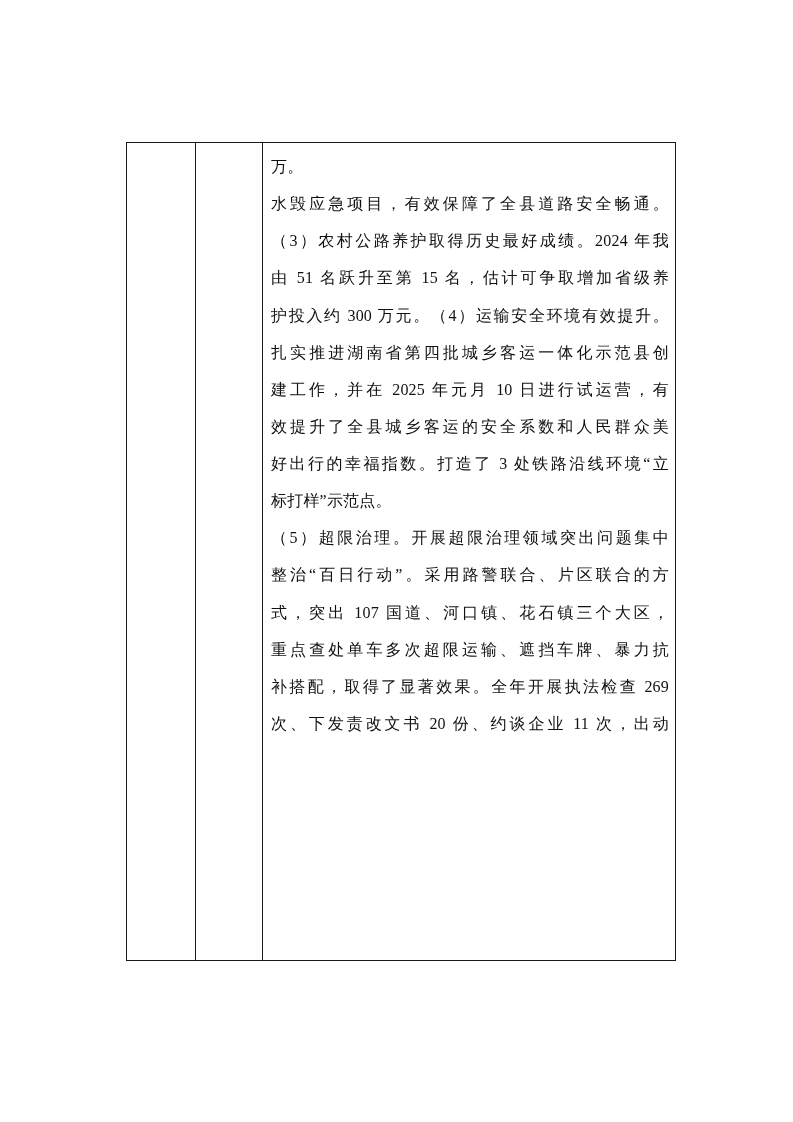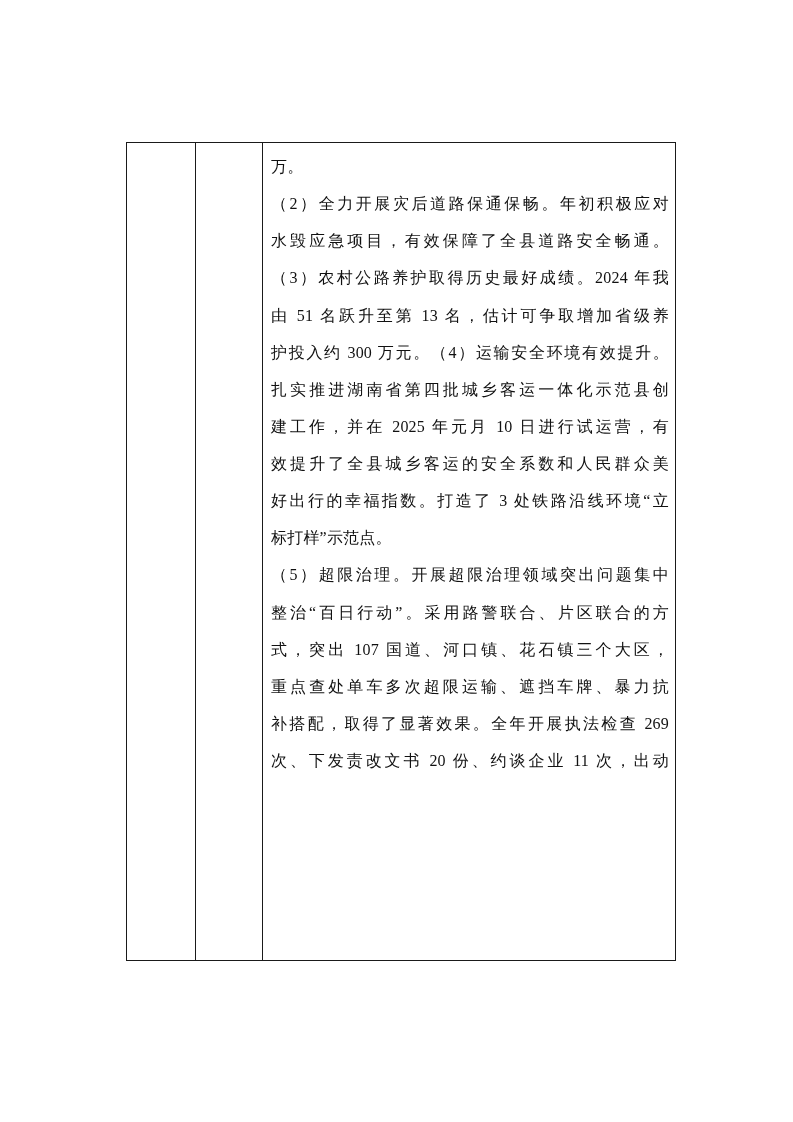--- a/index.html
+++ b/index.html
@@ -58,24 +58,23 @@
   }
 </style>
 </head>
 <body>
 
 <div class="doc-table">
   <div class="cell cell-1"></div>
   <div class="cell cell-2"></div>
   <div class="cell cell-3">
     <div class="line short">万。</div>
-    <div class="line">（2）全力开展灾后道路保通保畅。年初积极应对</div>
     <div class="line">水毁应急项目，有效保障了全县道路安全畅通。</div>
     <div class="line">（3）农村公路养护取得历史最好成绩。2024 年我</div>
-    <div class="line">由 51 名跃升至第 13 名，估计可争取增加省级养</div>
+    <div class="line">由 51 名跃升至第 15 名，估计可争取增加省级养</div>
     <div class="line">护投入约 300 万元。（4）运输安全环境有效提升。</div>
     <div class="line">扎实推进湖南省第四批城乡客运一体化示范县创</div>
     <div class="line">建工作，并在 2025 年元月 10 日进行试运营，有</div>
     <div class="line">效提升了全县城乡客运的安全系数和人民群众美</div>
     <div class="line">好出行的幸福指数。打造了 3 处铁路沿线环境“立</div>
     <div class="line short">标打样”示范点。</div>
     <div class="line">（5）超限治理。开展超限治理领域突出问题集中</div>
     <div class="line">整治“百日行动”。采用路警联合、片区联合的方</div>
     <div class="line">式，突出 107 国道、河口镇、花石镇三个大区，</div>
     <div class="line">重点查处单车多次超限运输、遮挡车牌、暴力抗</div>

